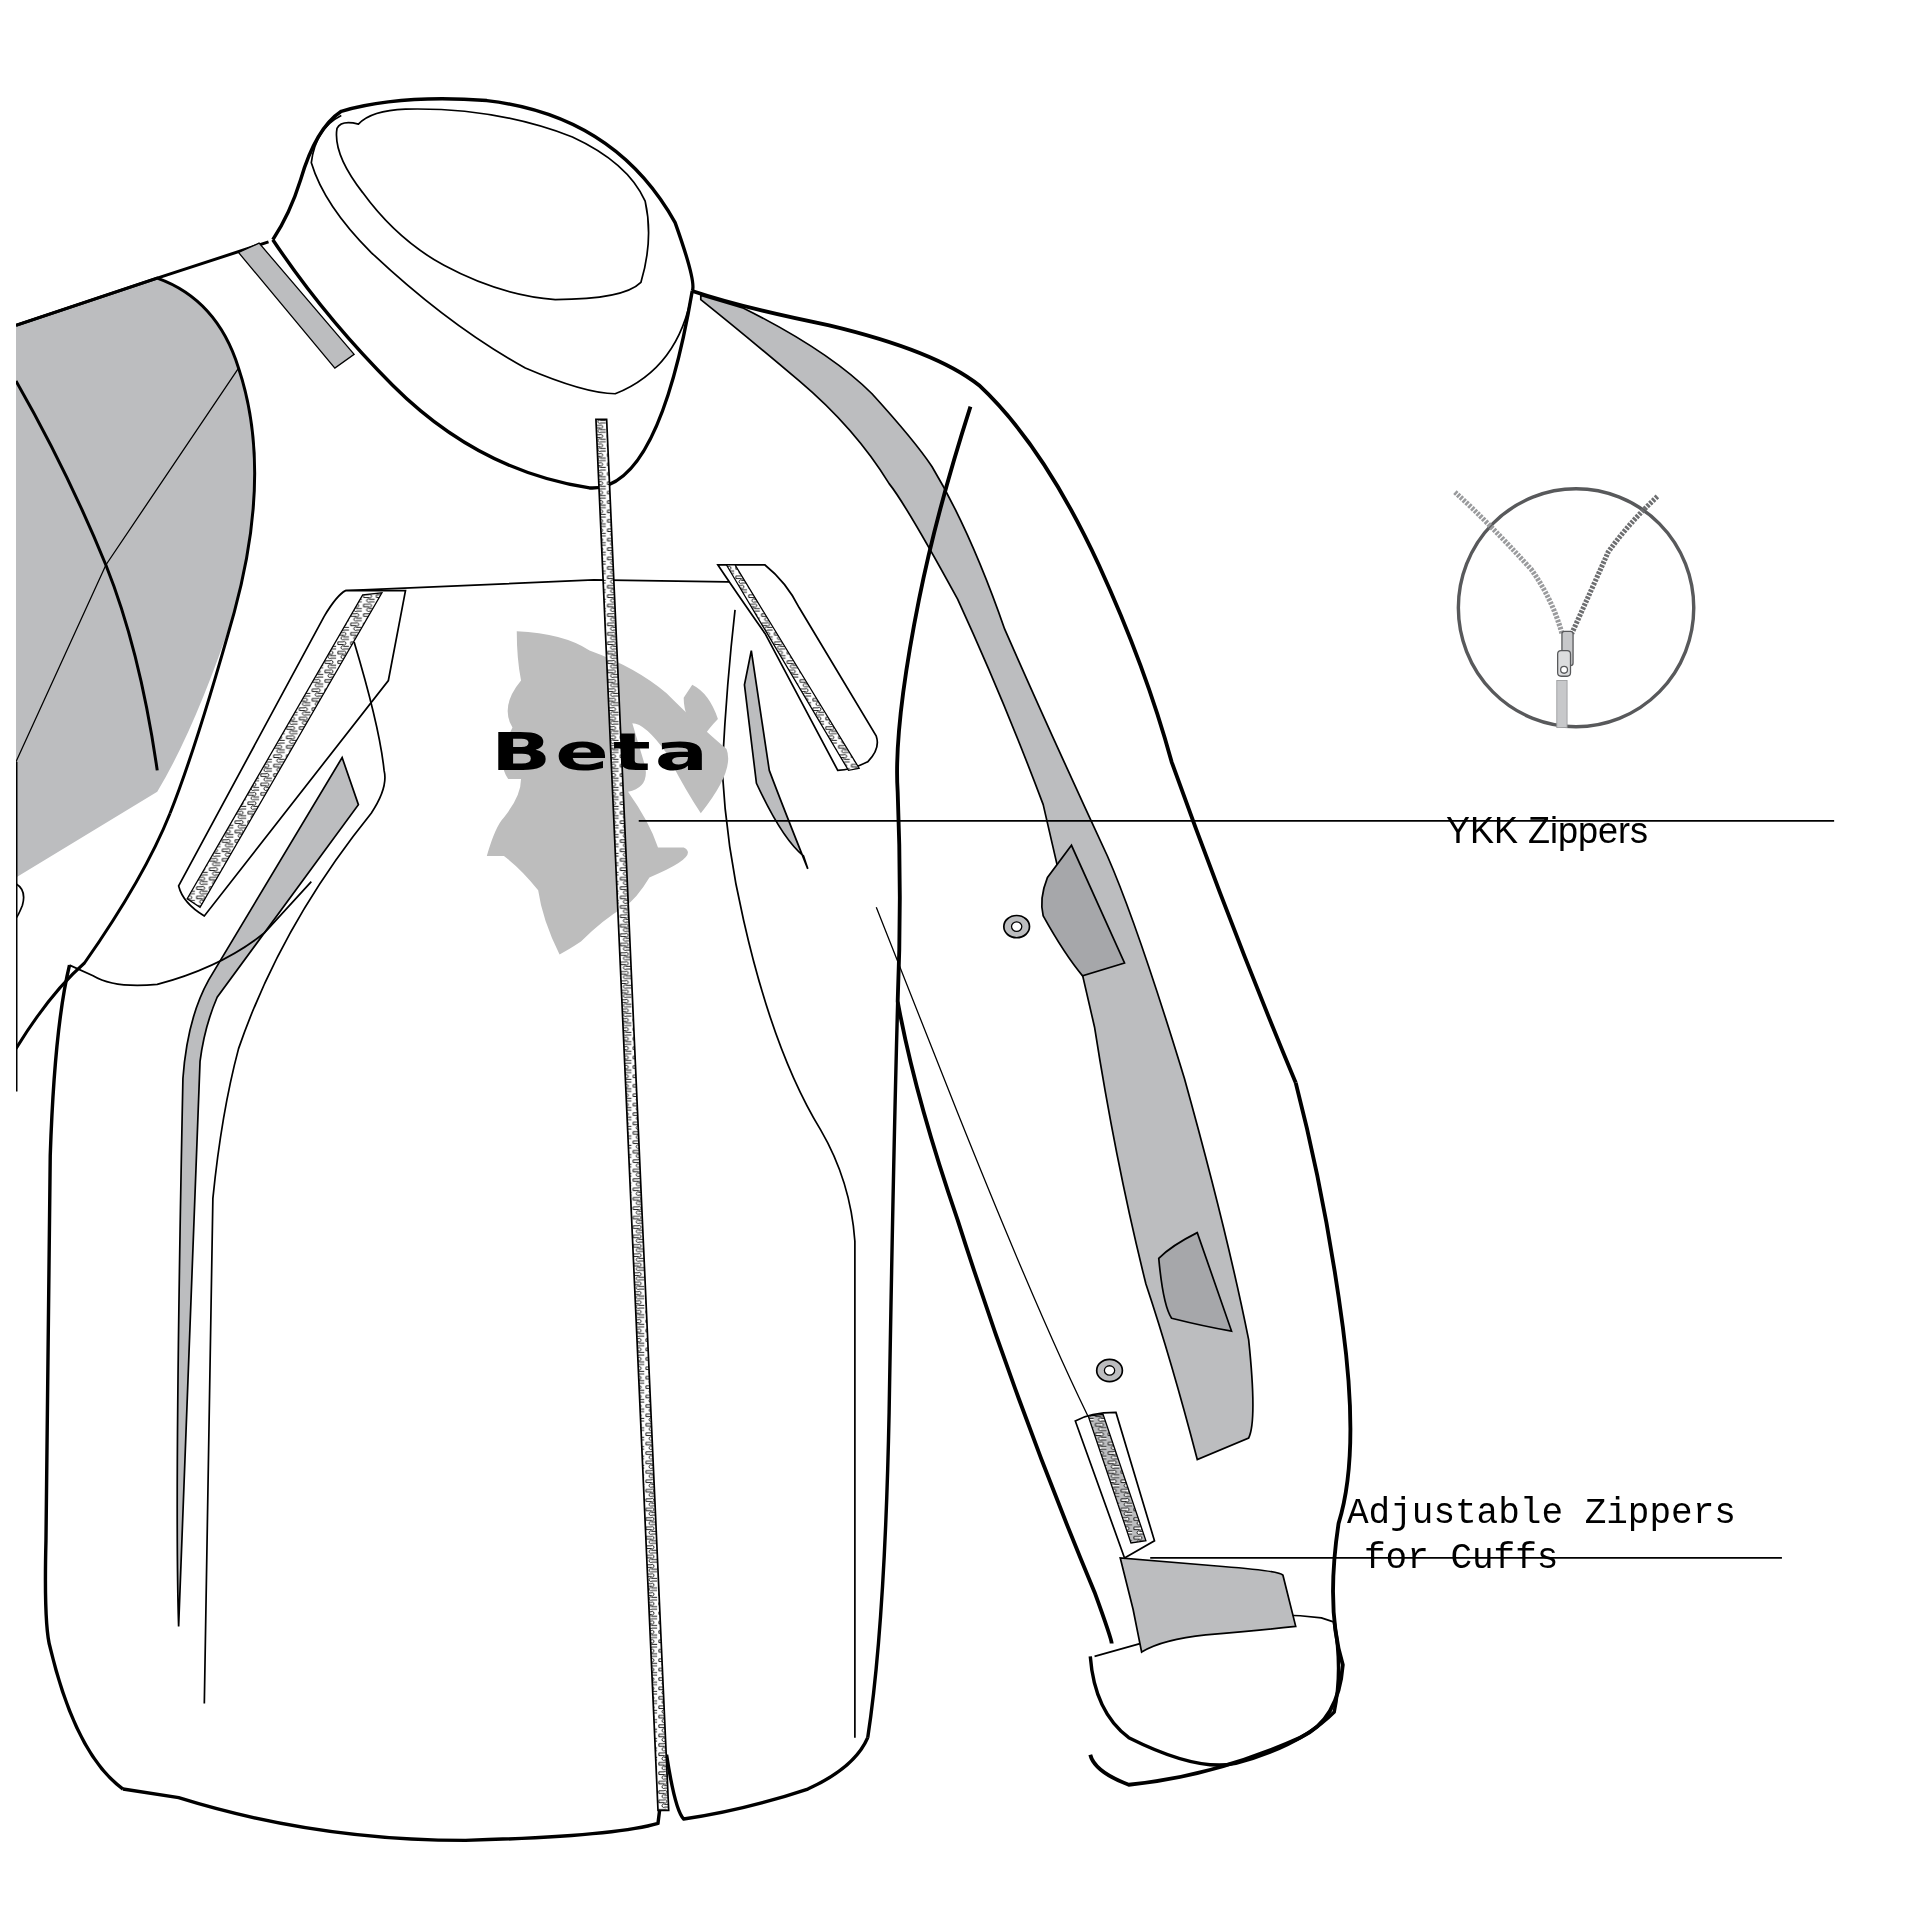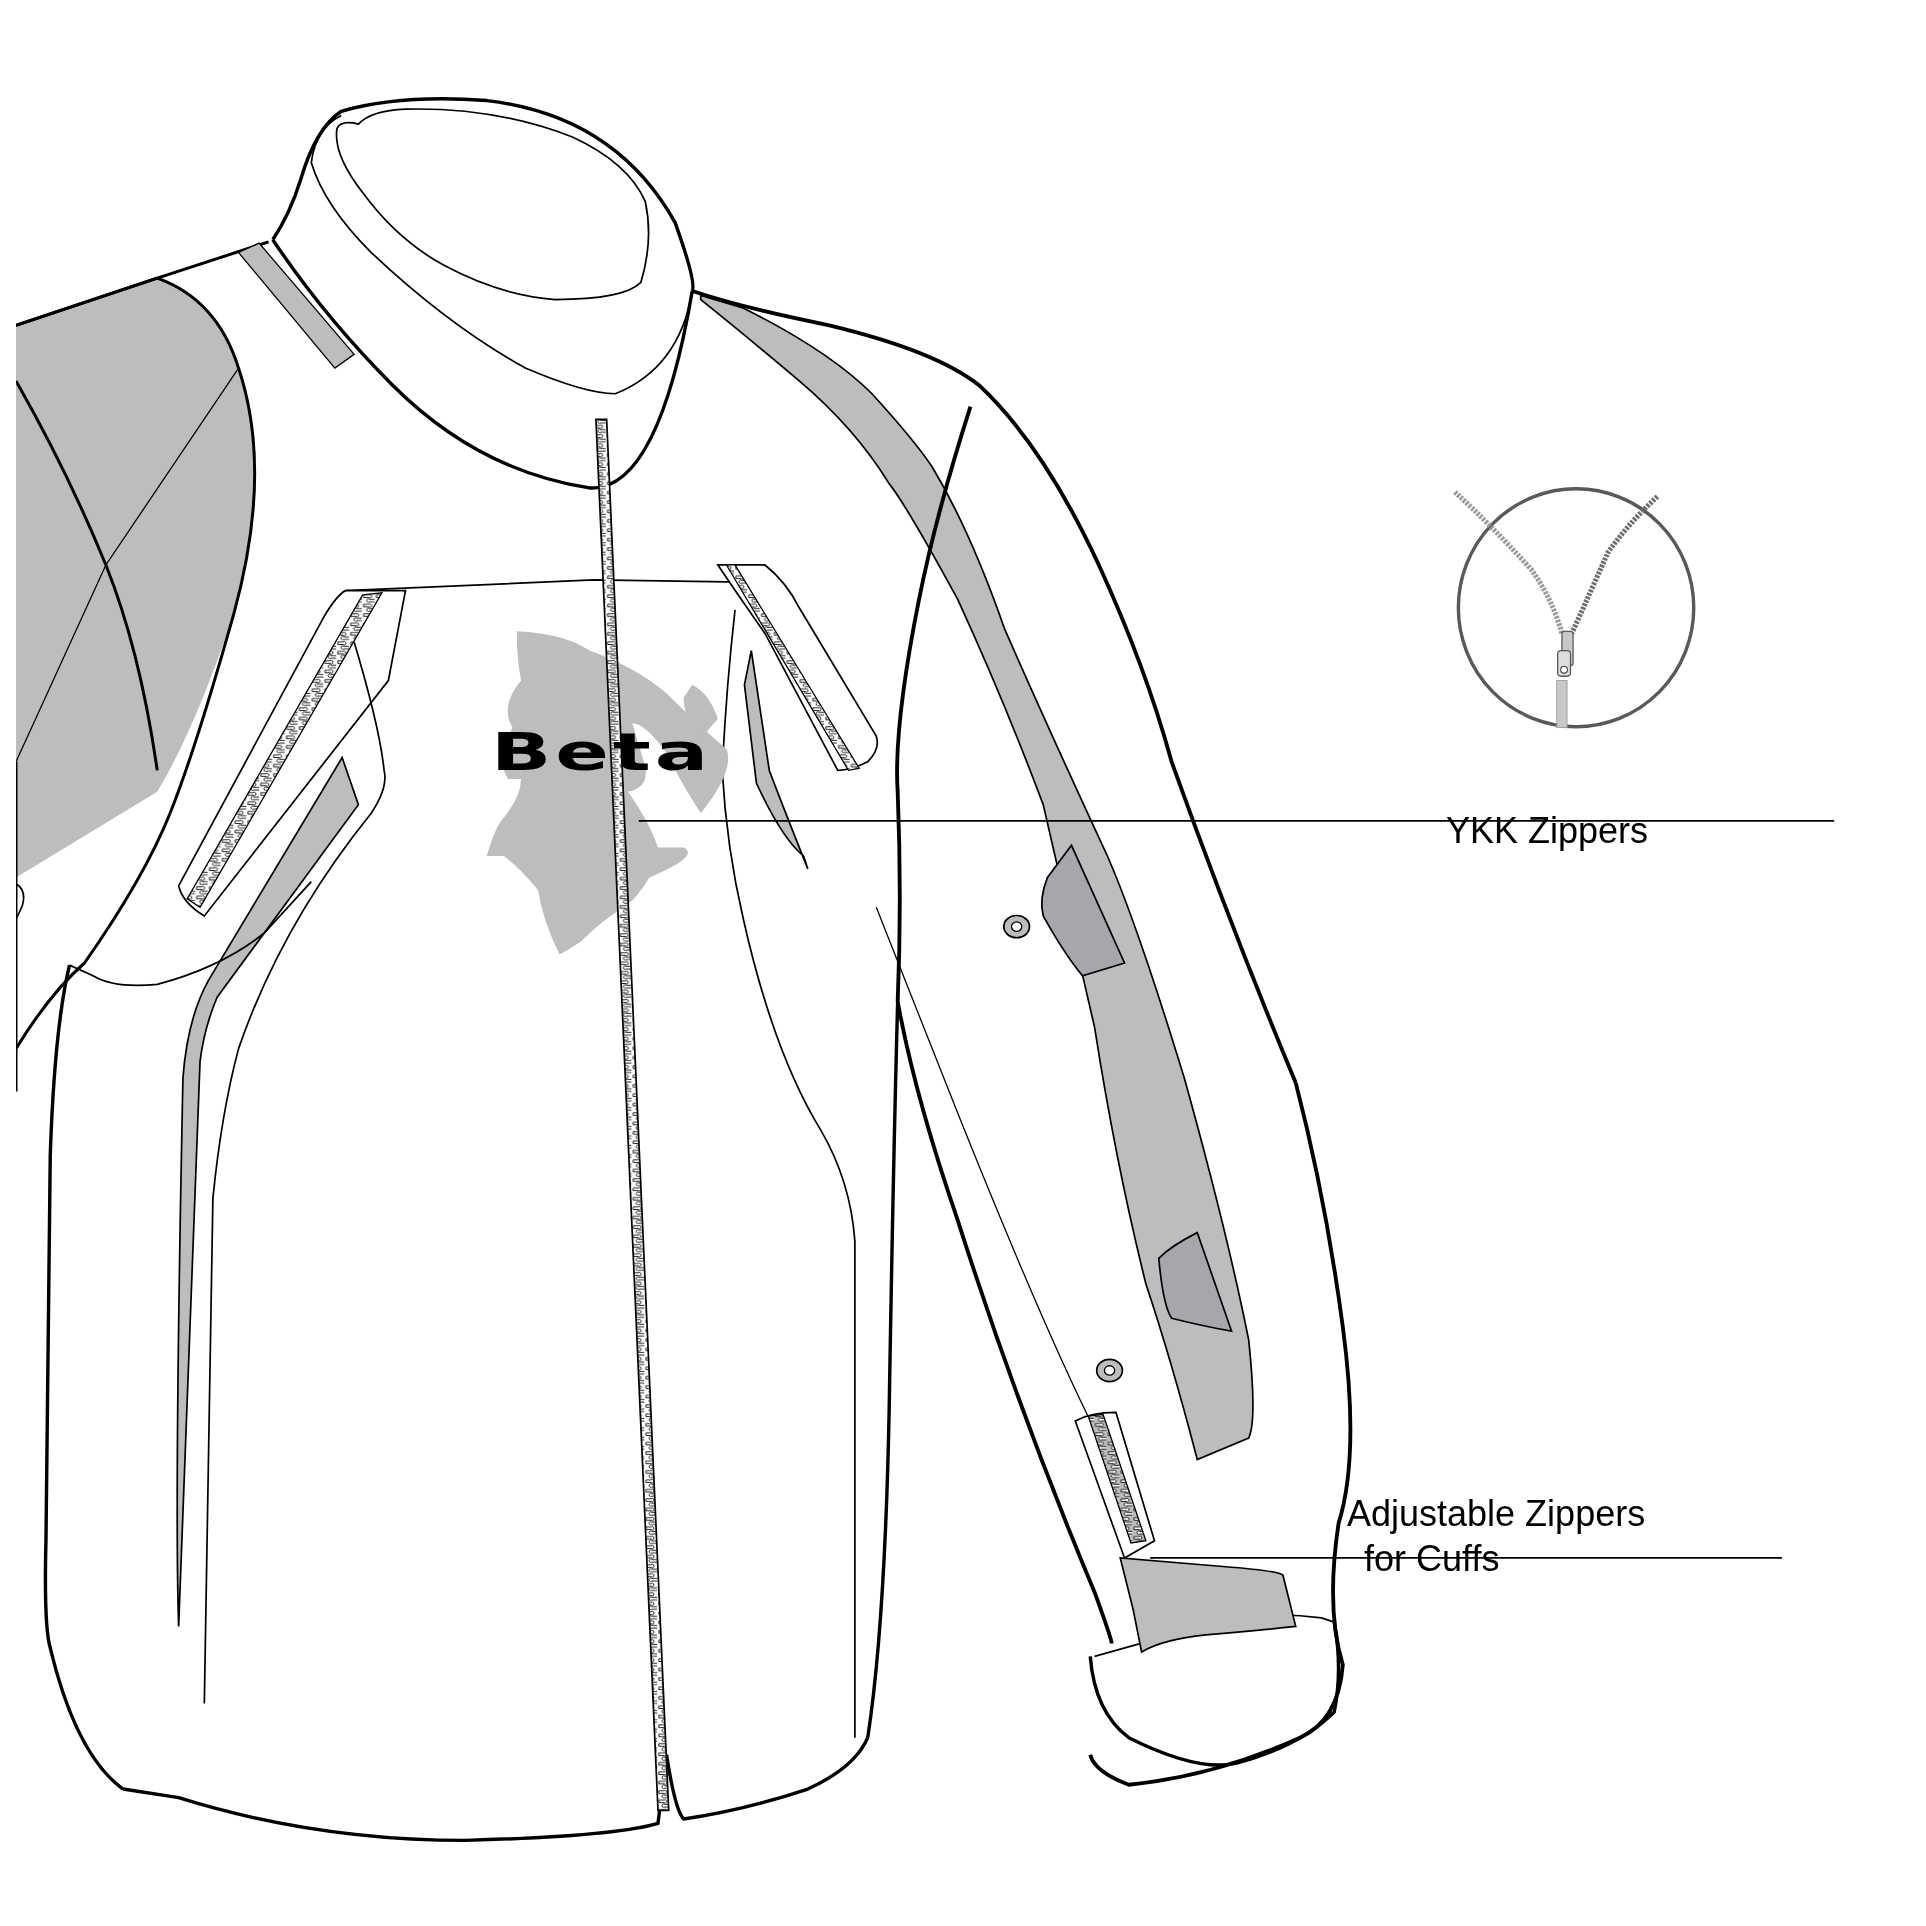--- a/index.html
+++ b/index.html
@@ -9,21 +9,21 @@
   .label {
     position:absolute;
     font-family: "Liberation Sans", "DejaVu Sans", sans-serif;
     color:#000;
     font-size:36px;
     line-height:1.25;
     letter-spacing:0px;
     white-space:nowrap;
     margin-top:44px;
   }
-  .label.center { text-align:center; }
+  .label.center { text-align:center;font-family:Liberation Mono, monospace; }
   .brand {
     position:absolute;
     font-family: "DejaVu Sans", sans-serif;
     font-weight:bold;
     color:#000;
     font-size:51px;
     letter-spacing:2.6px;
     transform:scaleX(1.55);
     transform-origin:left center;
   }

